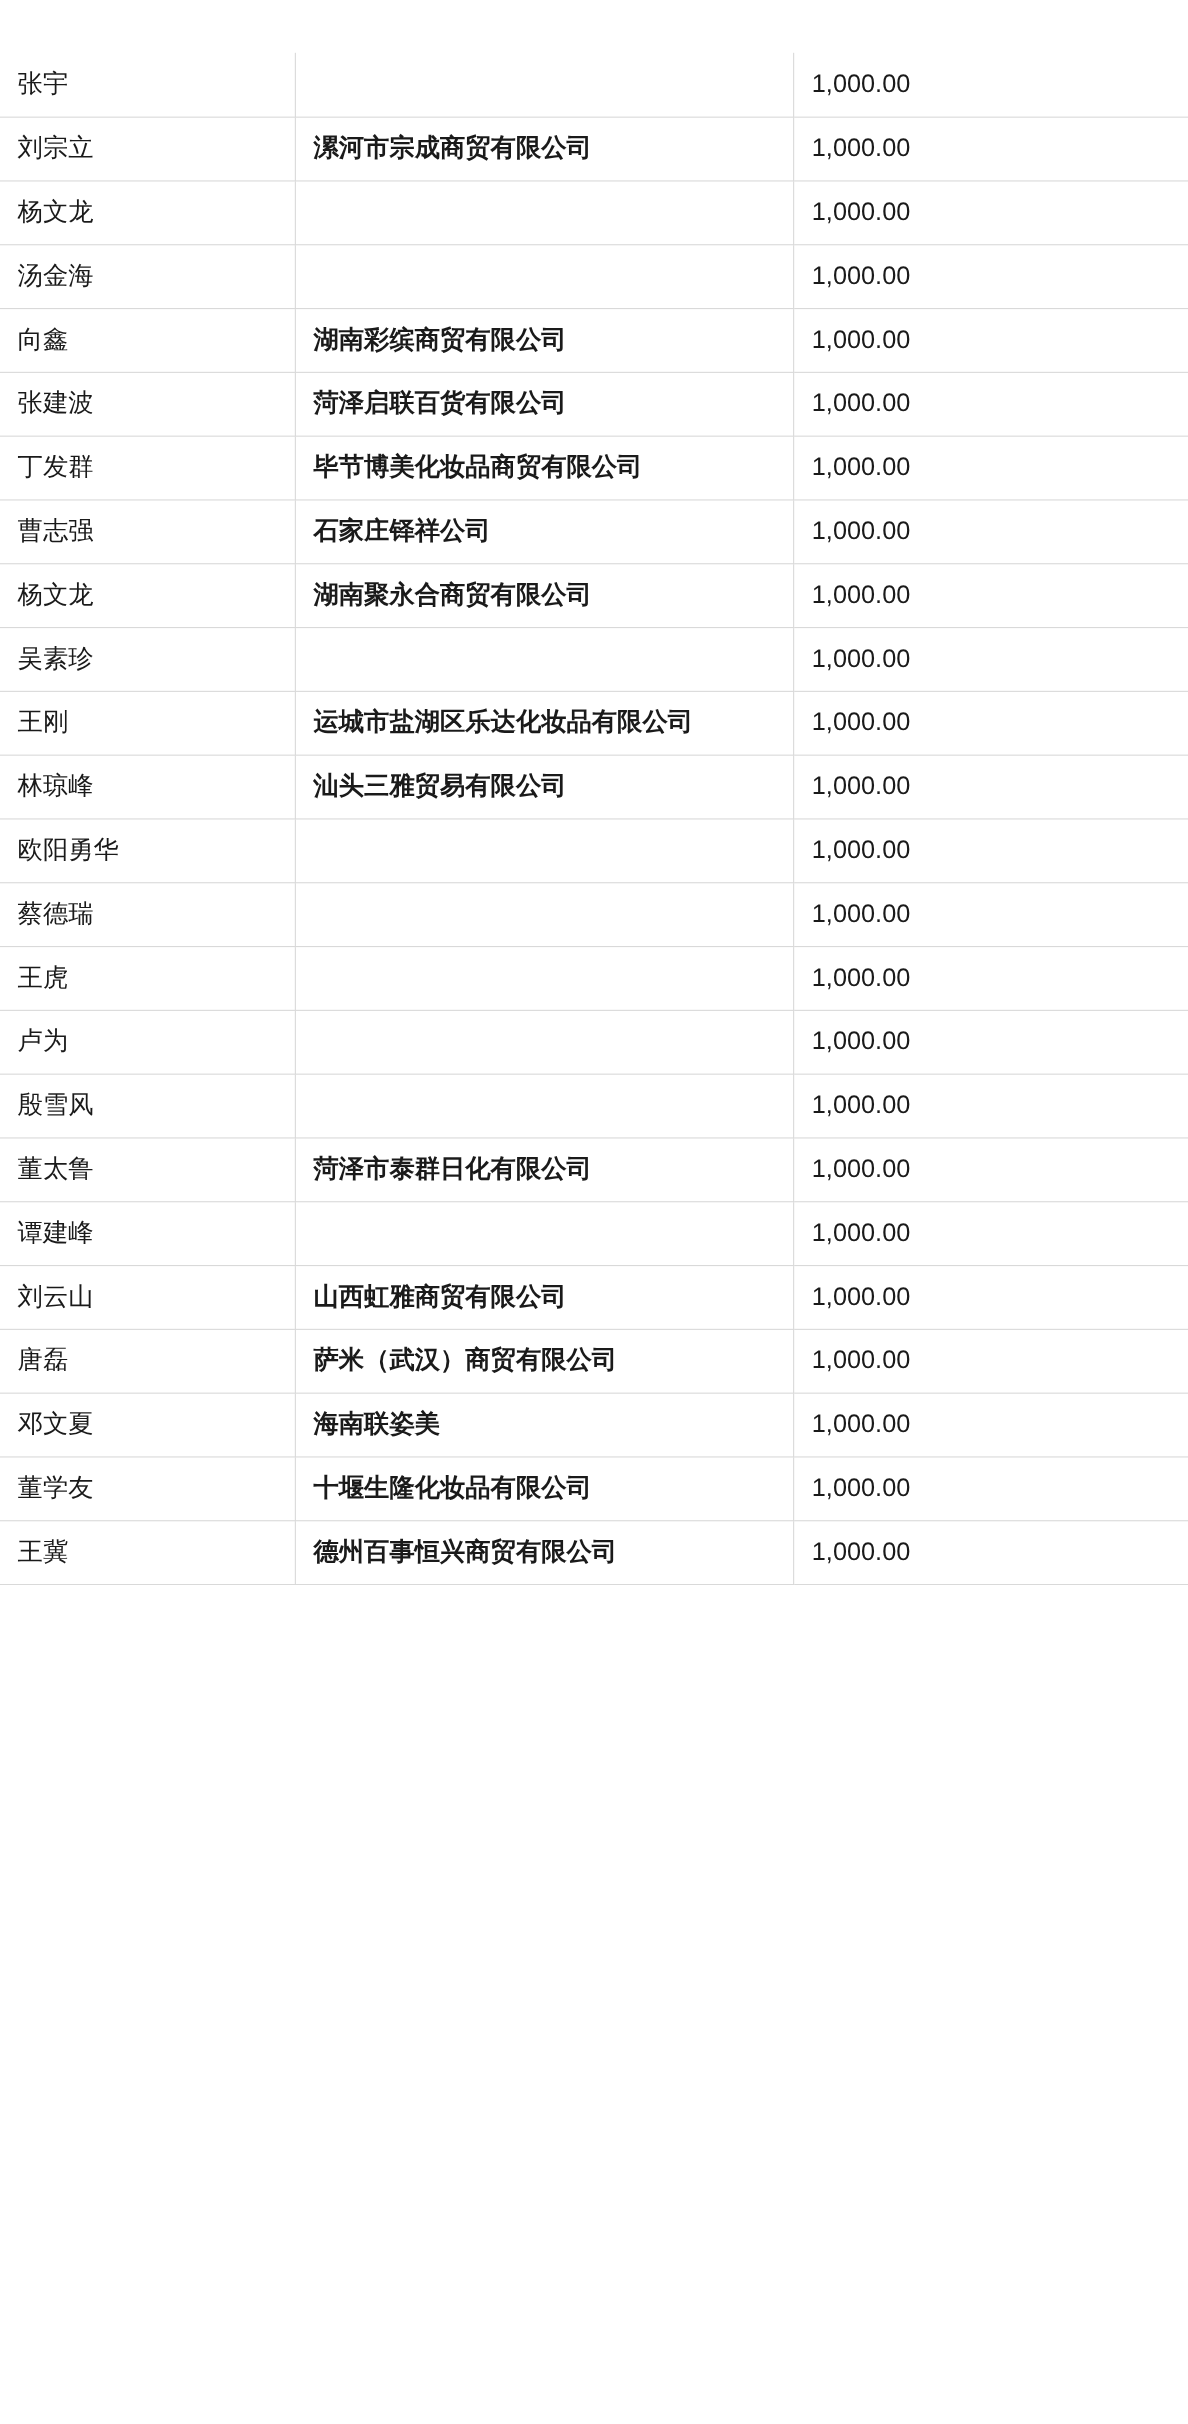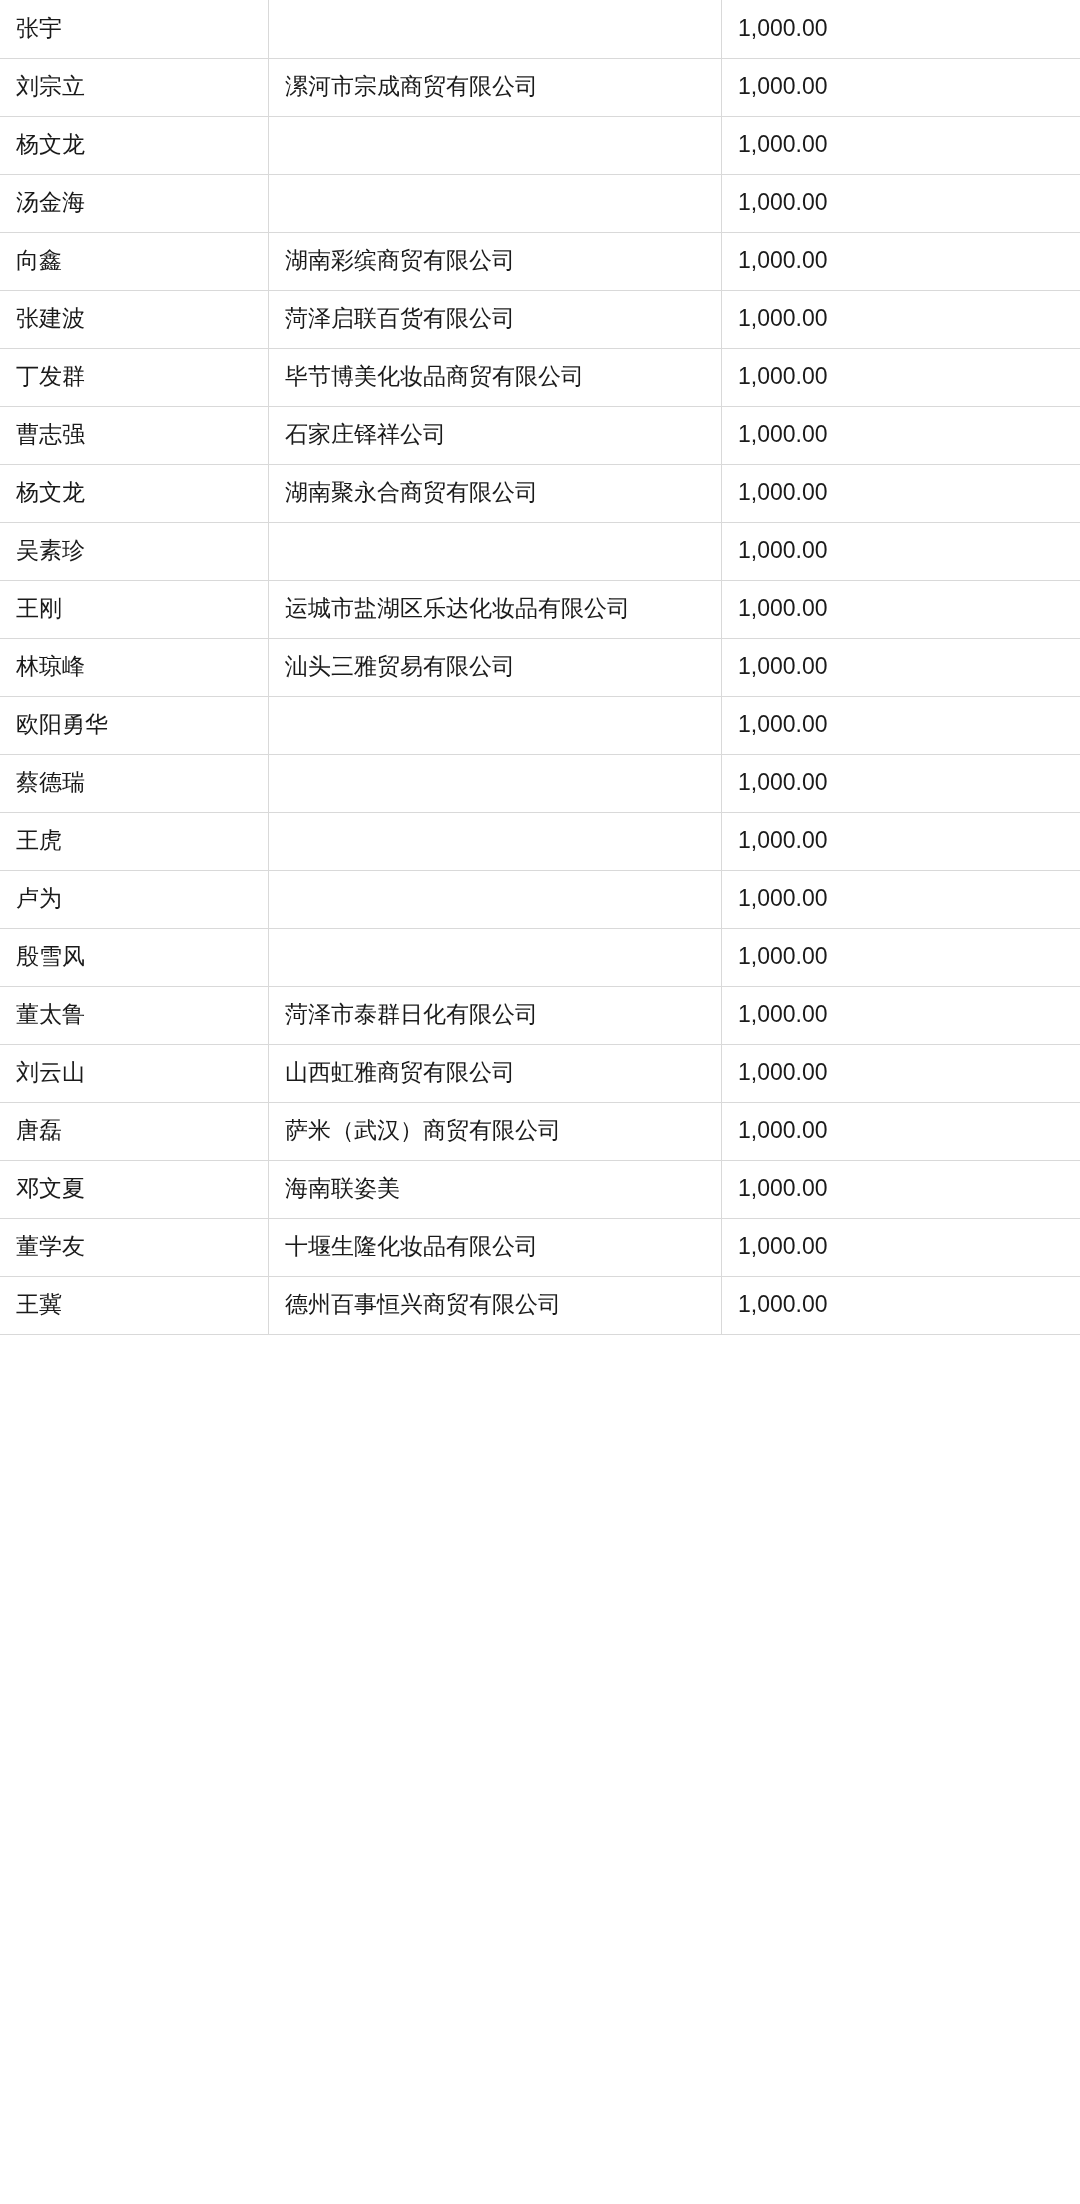--- a/index.html
+++ b/index.html
@@ -12,20 +12,21 @@
     font-family: "Liberation Sans", "DejaVu Sans", sans-serif;
     color: #1a1a1a;
   }
   .table-wrap {
     width: 1080px;
   }
   table.data-table {
     width: 1080px;
     border-collapse: collapse;
     table-layout: fixed;
+    margin-top: 48px;
   }
   table.data-table tr {
     height: 58px;
   }
   table.data-table td {
     border-bottom: 1px solid #d9d9d9;
     font-size: 23px;
     line-height: 1.3;
     padding: 0 16px;
     vertical-align: middle;
@@ -35,20 +36,21 @@
   }
   td.col-name {
     width: 236px;
     border-right: 1px solid #d9d9d9;
     padding-left: 14px;
   }
   td.col-company {
     width: 420px;
     border-right: 1px solid #d9d9d9;
     padding-left: 22px;
+    font-weight: bold;
   }
   td.col-amount {
     width: 100%;
     text-align: left;
     padding-right: 16px;
   }
   table.data-table tr:first-child td {
     border-top: none;
   }
 </style>
@@ -142,20 +144,25 @@
           <td class="col-name">殷雪风</td>
           <td class="col-company"></td>
           <td class="col-amount">1,000.00</td>
         </tr>
         <tr>
           <td class="col-name">董太鲁</td>
           <td class="col-company">菏泽市泰群日化有限公司</td>
           <td class="col-amount">1,000.00</td>
         </tr>
         <tr>
+          <td class="col-name">谭建峰</td>
+          <td class="col-company"></td>
+          <td class="col-amount">1,000.00</td>
+        </tr>
+        <tr>
           <td class="col-name">刘云山</td>
           <td class="col-company">山西虹雅商贸有限公司</td>
           <td class="col-amount">1,000.00</td>
         </tr>
         <tr>
           <td class="col-name">唐磊</td>
           <td class="col-company">萨米（武汉）商贸有限公司</td>
           <td class="col-amount">1,000.00</td>
         </tr>
         <tr>

